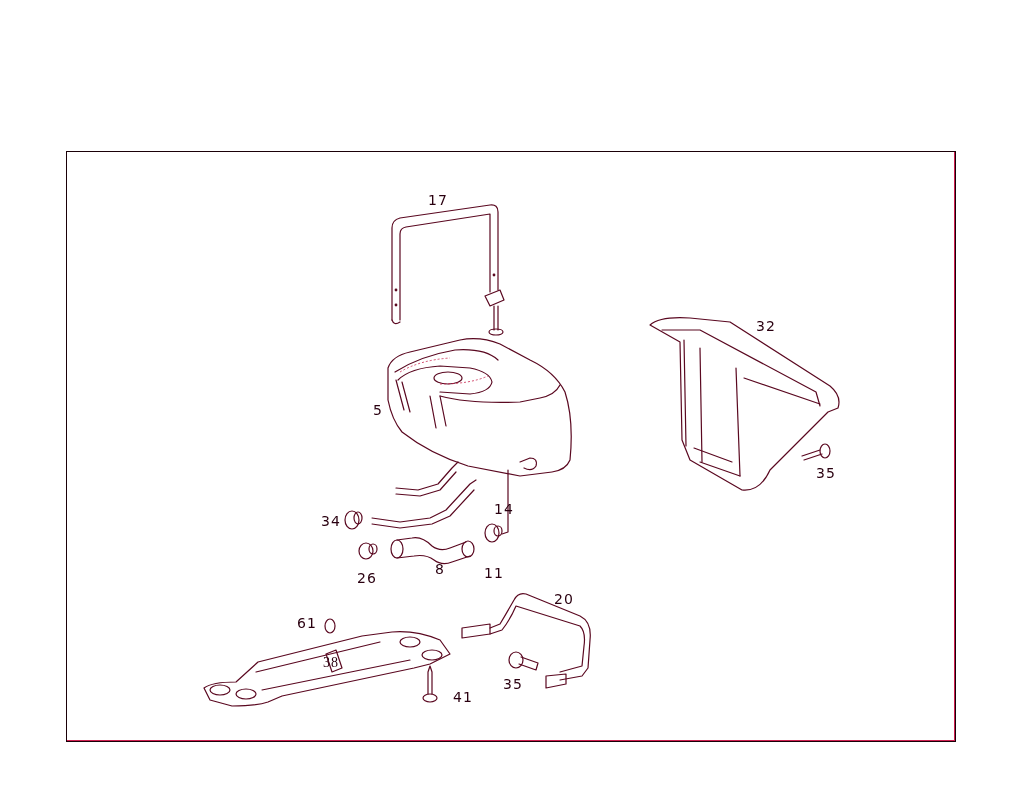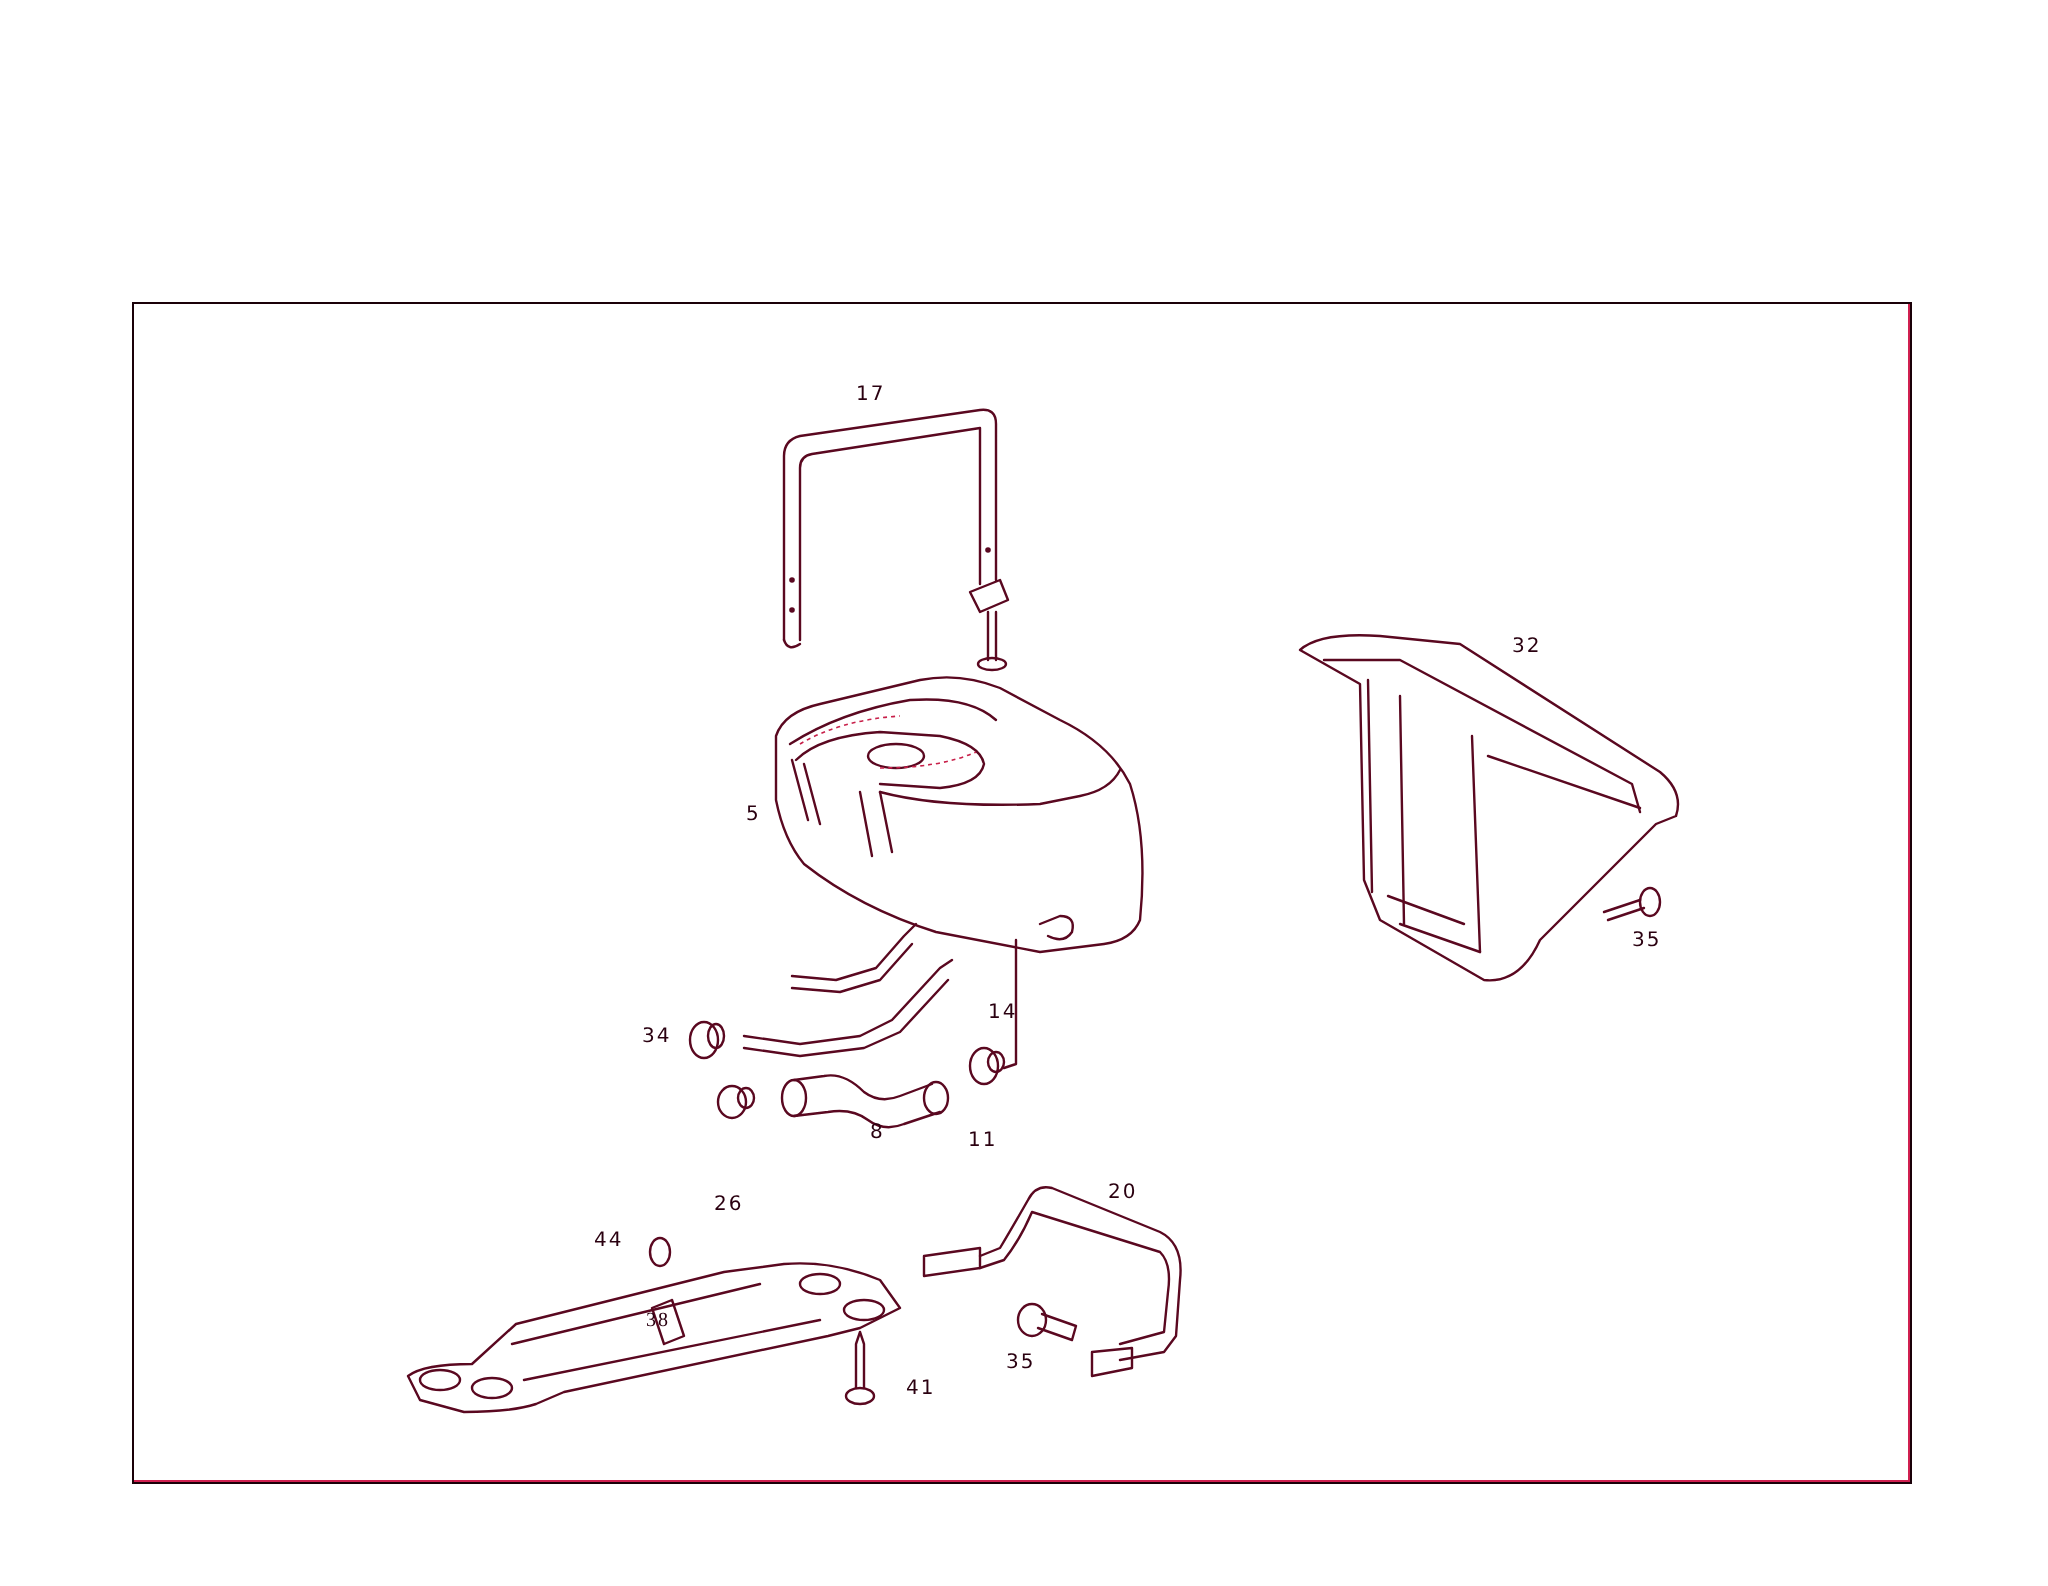--- a/index.html
+++ b/index.html
@@ -1,21 +1,21 @@
 <!DOCTYPE html>
 <html><head>
 <meta charset="utf-8">
 <style>
   html, body { margin:0; padding:0; background:#ffffff; }
   body { width:1024px; height:793px; position:relative; overflow:hidden; font-family:"DejaVu Sans", sans-serif; }
   #frame { position:absolute; left:66px; top:151px; width:890px; height:591px; border:1.5px solid #1a0008; box-shadow:-1px 0 0 #d02050 inset, 0 -1px 0 #d02050 inset; box-sizing:border-box; }
   svg#drawing { position:absolute; left:0; top:0; width:1024px; height:793px; }
   .ln { fill:none; stroke:#5a0820; stroke-width:1.2; stroke-linejoin:round; stroke-linecap:round; }
   .lnr { fill:none; stroke:#c8204a; stroke-width:0.8; stroke-linejoin:round; }
-  .lbl { position:absolute; font-size:10px; color:#2a0010; letter-spacing:1px; font-family:"DejaVu Sans", sans-serif; line-height:1; }
+  .lbl { position:absolute; font-size:14px; color:#2a0010; letter-spacing:1px; font-family:"DejaVu Sans", sans-serif; line-height:1; }
 </style>
 </head>
 <body>
 
 <div id="frame"></div>
 
 <svg id="drawing" viewBox="0 0 1024 793">
 
   <g>
     <path class="ln" d="M392,320 L392,228 Q392,220 400,218 L490,205 Q498,204 498,212 L498,290"></path>
@@ -116,18 +116,18 @@
 </svg>
 
 <span class="lbl" style="left:428px;top:193px;">17</span>
 <span class="lbl" style="left:373px;top:403px;">5</span>
 <span class="lbl" style="left:756px;top:319px;">32</span>
 <span class="lbl" style="left:816px;top:466px;">35</span>
 <span class="lbl" style="left:474px;top:502px;margin-left:20px;">14</span>
 <span class="lbl" style="left:321px;top:514px;">34</span>
 <span class="lbl" style="left:484px;top:566px;">11</span>
 <span class="lbl" style="left:435px;top:562px;">8</span>
-<span class="lbl" style="left:357px;top:598px;text-align:center;">26</span>
+<span class="lbl" style="left:357px;top:571px;text-align:center;">26</span>
 <span class="lbl" style="left:554px;top:592px;">20</span>
-<span class="lbl" style="left:297px;top:616px;">44</span>
+<span class="lbl" style="left:297px;top:616px;">61</span>
 <span class="lbl" style="left:503px;top:677px;">35</span>
 <span class="lbl" style="left:323px;top:656px;font-family:Liberation Serif, serif;">38</span>
 <span class="lbl" style="left:441px;top:690px;margin-left:12px;">41</span>
 
 </body></html>

